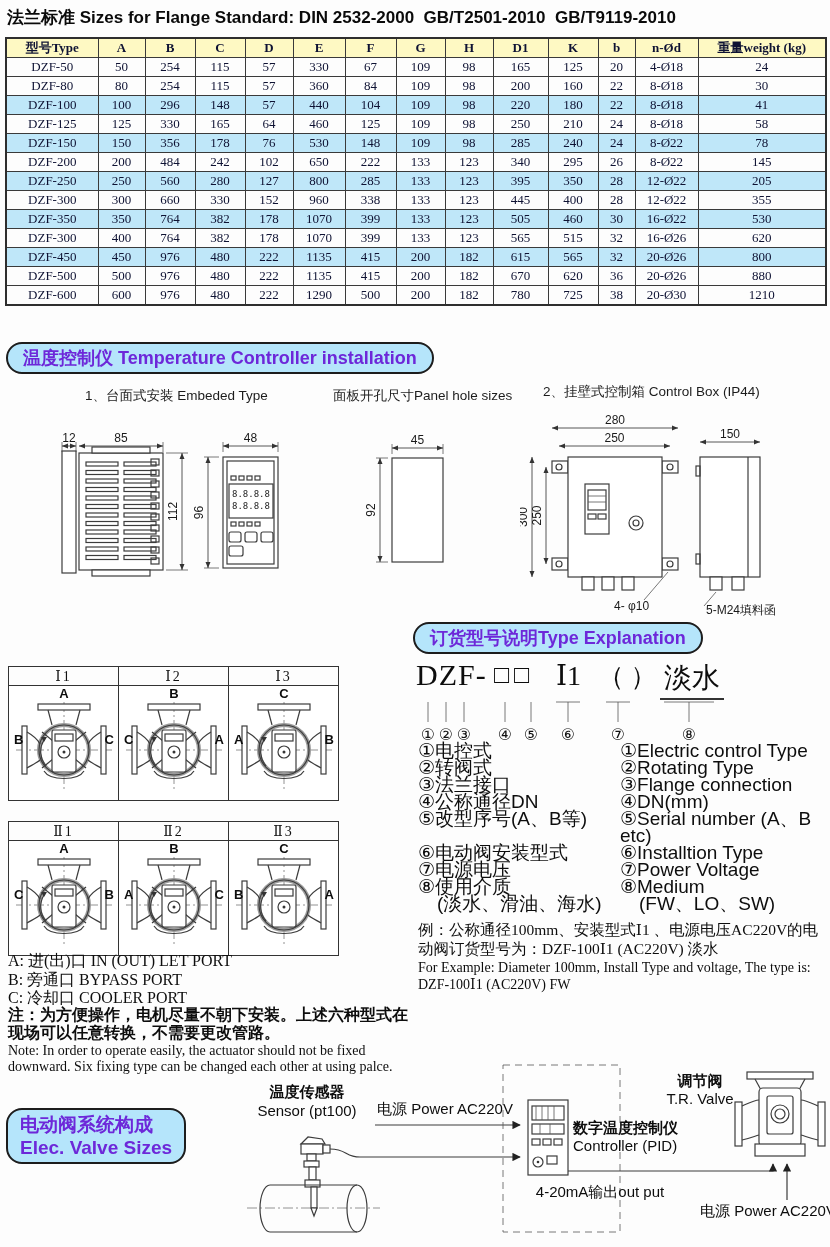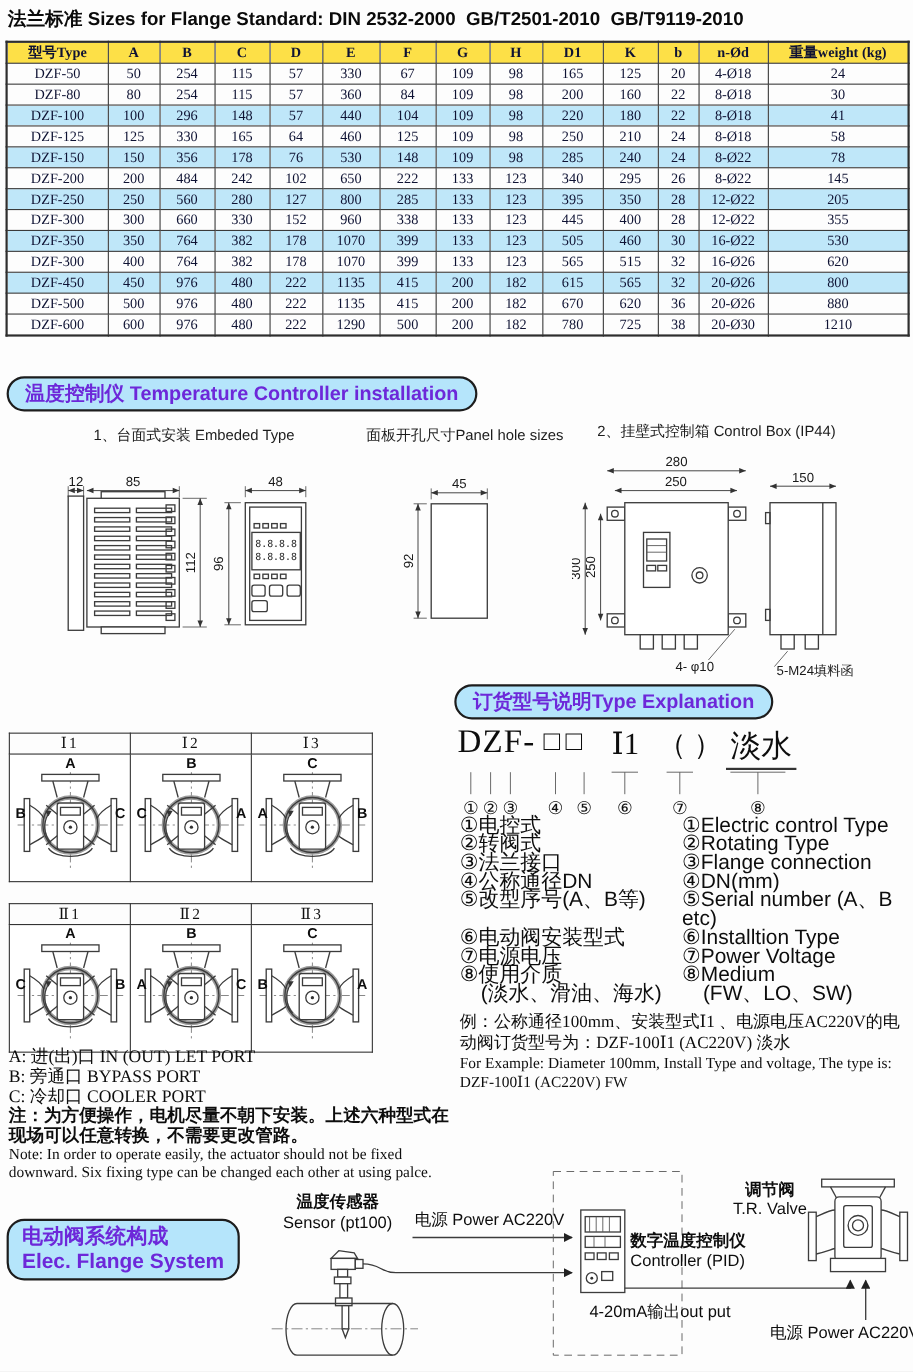--- a/index.html
+++ b/index.html
@@ -4,21 +4,21 @@
 <style>
   html,body{margin:0;padding:0;background:#e8e8e8}
   .page{position:relative;width:830px;height:1247px;background:#fdfdfd;overflow:hidden;
         font-family:"Liberation Sans","DejaVu Sans",sans-serif;color:#111}
   .doc-title{position:absolute;left:7px;top:6px;font-size:17px;font-weight:bold;white-space:pre;color:#0a0a0a}
 
   
   table.flange{position:absolute;left:5px;top:37px;width:820px;border-collapse:collapse;table-layout:fixed;
                font-family:"Liberation Serif","DejaVu Serif",serif;font-size:13px;color:#0e1233;border:2px solid #2e2e2e}
   table.flange th,table.flange td{border:1px solid #3a3a3a;height:18px;padding:0;text-align:center;overflow:hidden;white-space:nowrap}
-  table.flange thead th{background:#fde047;font-weight:bold}
+  table.flange thead th{background:#fef9c3;font-weight:bold}
   table.flange tr.alt td{background:#bfe7f9}
 
   
   .pill{position:absolute;background:#b5e5fb;border:2px solid #1d1d1d;border-radius:17px;
         font-weight:bold;font-size:18px;line-height:22px;padding:3px 15px;white-space:nowrap;color:#6d28d9}
   .pill2line{border-radius:16px;font-size:19px;line-height:23px;padding:3px 12px}
 
   .dlabel{position:absolute;font-size:13.5px;color:#1c1c1c;white-space:nowrap}
   .diag{position:absolute}
 
@@ -790,16 +790,16 @@
   <path class="ln" d="M623 66 C614 62 610 60 606 60"></path>
       <path class="ln" d="M623 100 C614 98 610 96 606 95"></path>
   <rect class="lnf" x="572" y="56" width="26" height="38" rx="2"></rect>
   <circle class="ln" cx="585" cy="74" r="9"></circle>
       <circle class="ln" cx="585" cy="74" r="5"></circle>
   <rect class="lnf" x="560" y="104" width="50" height="12"></rect>
     </svg>
 
   <div class="pill pill2line" style="left:6px;top:1108px">
     <div>电动阀系统构成</div>
-    <div>Elec. Flange System</div>
+    <div>Elec. Valve Sizes</div>
   </div>
 
 </div>
 
 </body></html>

